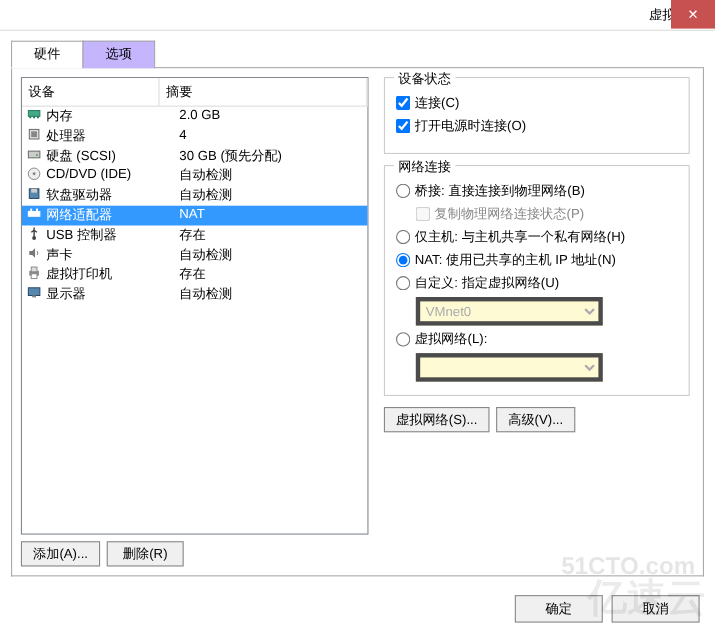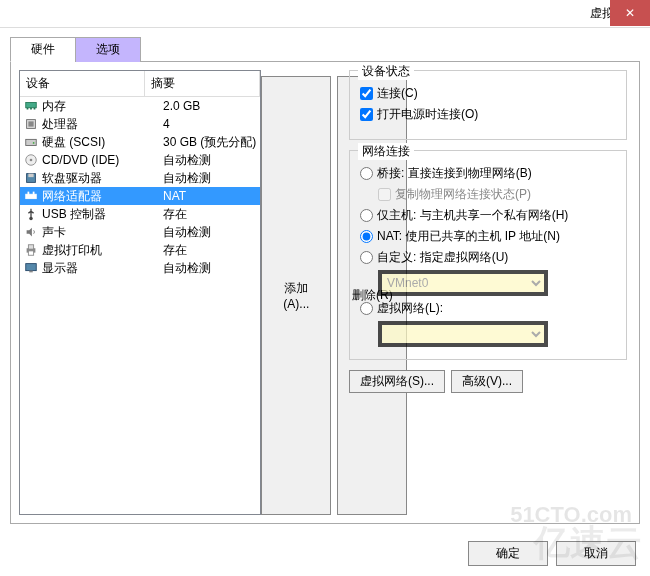--- a/index.html
+++ b/index.html
@@ -5,28 +5,28 @@
 *{box-sizing:border-box;font-family:"Microsoft YaHei","SimSun",sans-serif;font-size:12px;margin:0;padding:0}
 body{background:#fff;width:650px;height:576px;position:relative;overflow:hidden}
 .titlebar{height:28px;background:#fff;display:flex;align-items:center;justify-content:flex-end;border-bottom:1px solid #ddd;position:relative}
 .titlebar .close{position:absolute;right:0;top:0;width:40px;height:26px;background:#c75050;color:#fff;display:flex;align-items:center;justify-content:center;font-size:13px}
 .content{padding:8px 10px 0 10px;height:500px}
 .tabs{display:flex;border-bottom:1px solid #aaa;margin-bottom:0}
 .tab{padding:3px 20px;border:1px solid #aaa;border-bottom:none;background:#fff;margin-right:-1px;cursor:pointer;position:relative;top:1px}
 .tab.active{background:#fff;border-bottom:1px solid #fff}
 .tab:not(.active){background:#c4b5fd}
 .panel{border:1px solid #aaa;border-top:none;padding:8px;height:462px;display:flex;gap:10px}
-.left{width:316px;display:flex;flex-direction:row}
+.left{width:316px;display:flex;flex-direction:column}
 .device-list{border:1px solid #828790;flex:1;background:#fff}
 .list-header{display:flex;border-bottom:1px solid #ddd;background:#fff}
 .list-header div{padding:4px 6px;border-right:1px solid #ddd}
 .col-dev{width:125px}
 .col-sum{flex:1}
 .list-body{height:380px}
-.row{display:flex;align-items:center;height:18px;padding:0 4px}
+.row{display:flex;height:18px;padding:0 4px}
 .row.selected{background:#3399ff;color:#fff}
 .row .icon{width:16px;margin-right:2px;display:inline-flex}
 .row .dev{width:115px;white-space:nowrap;overflow:hidden}
 .row .sum{flex:1;white-space:nowrap;padding-left:6px}
 .left-buttons{display:flex;gap:6px;margin-top:6px}
 .btn{padding:2px 10px;border:1px solid #888;background:#f0f0f0;cursor:pointer;min-width:70px;text-align:center}
 .right{flex:1;padding:0 4px}
 .group{border:1px solid #ccc;padding:10px 10px 12px 10px;margin-bottom:10px;position:relative}
 .group-title{position:absolute;top:-8px;left:8px;background:#fff;padding:0 4px}
 .cb-row,.rb-row{display:flex;align-items:center;gap:4px;margin:4px 0}

